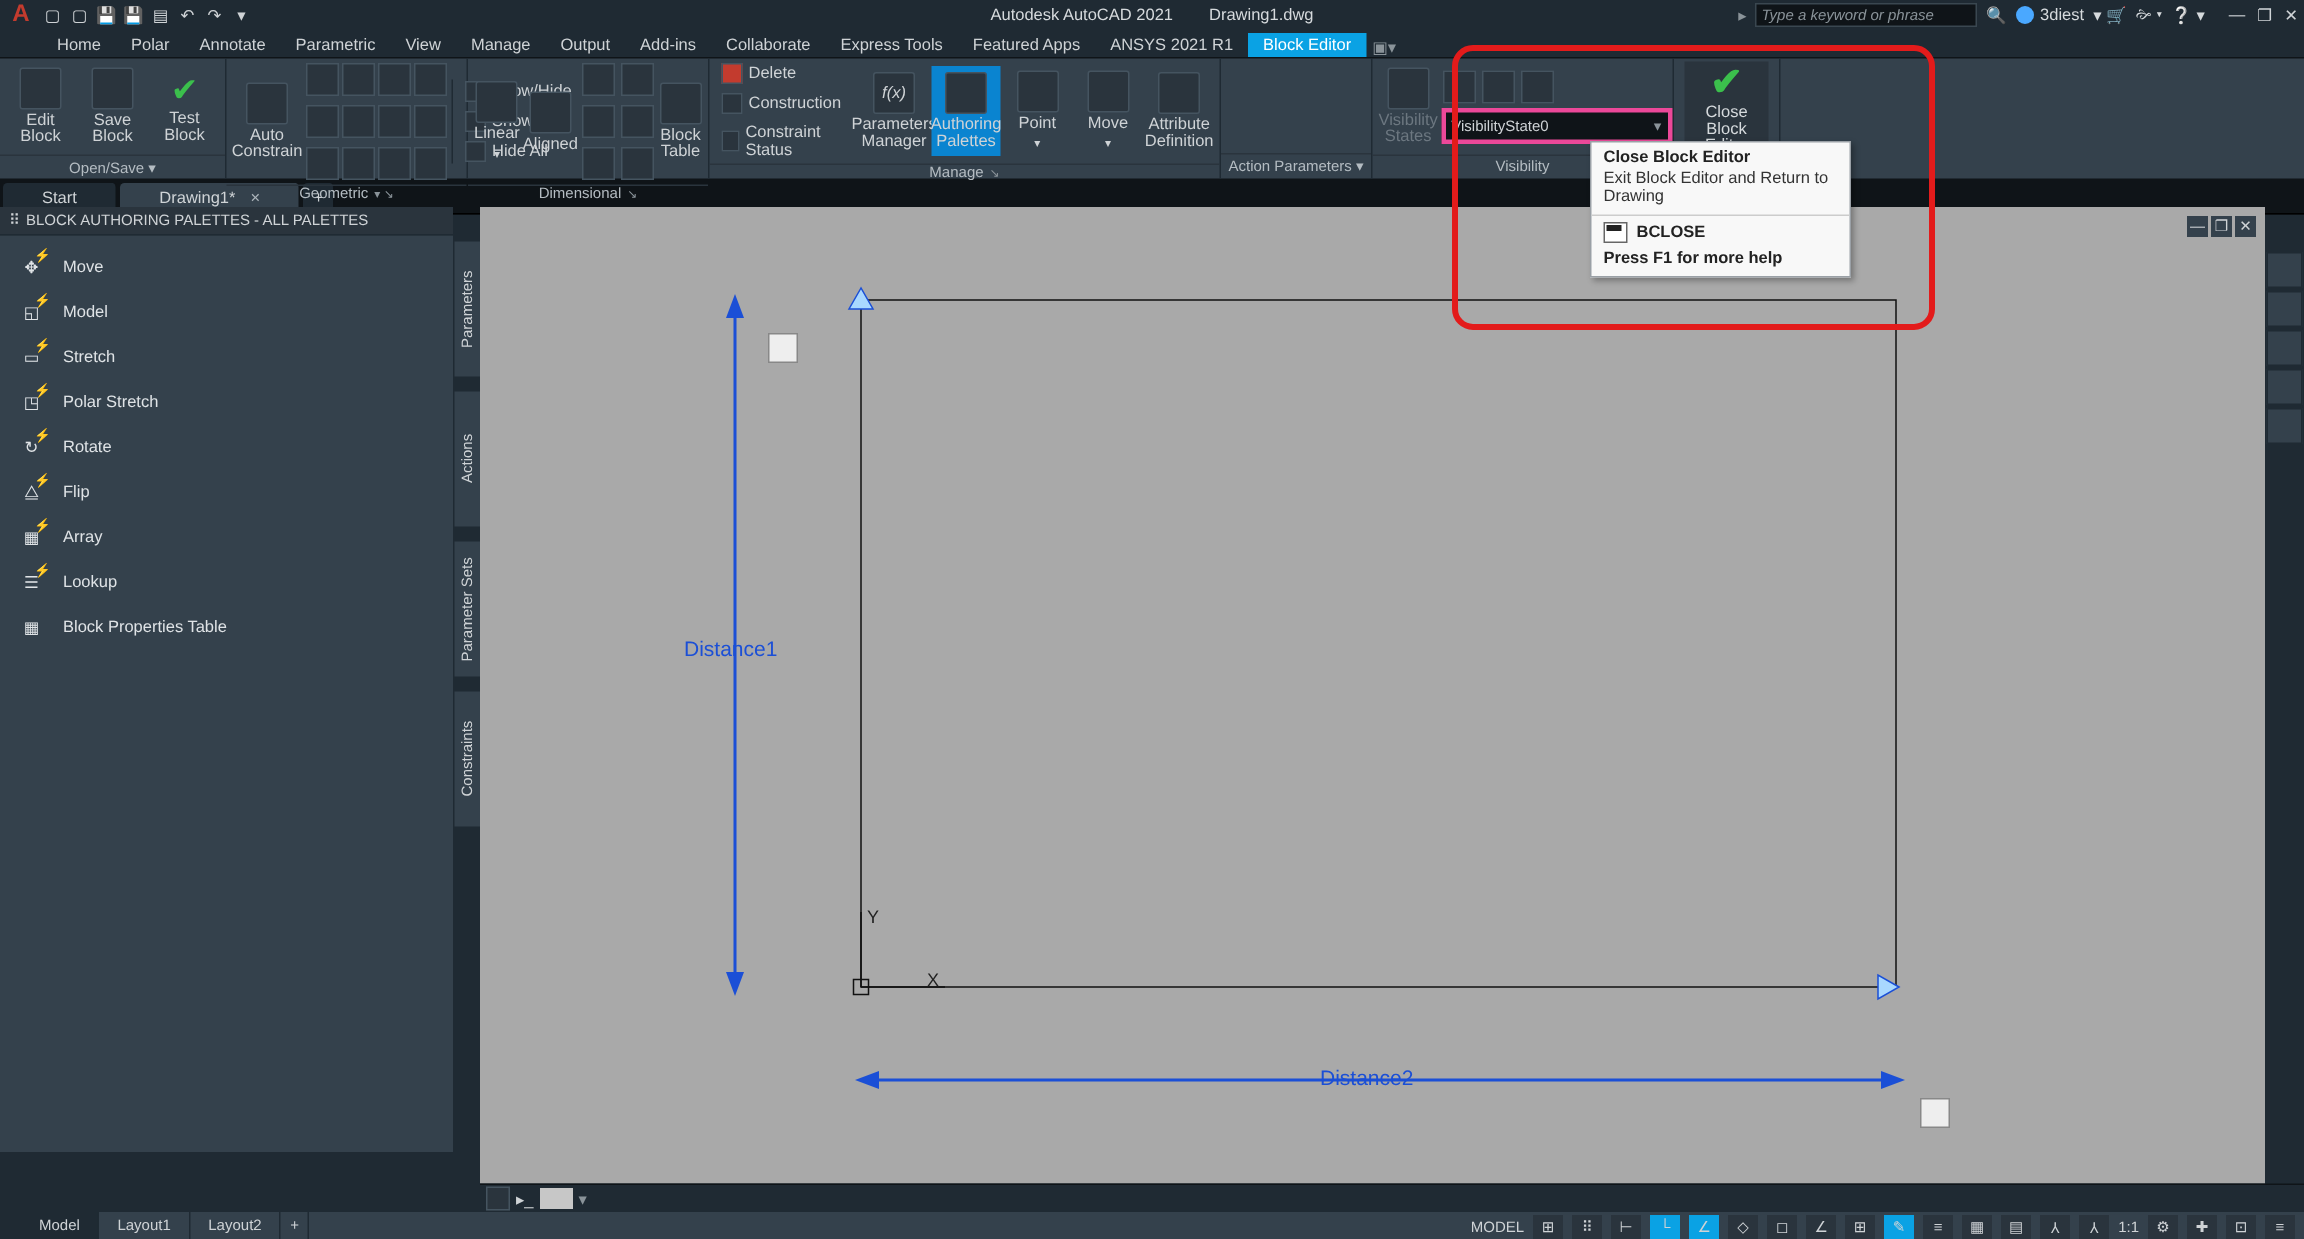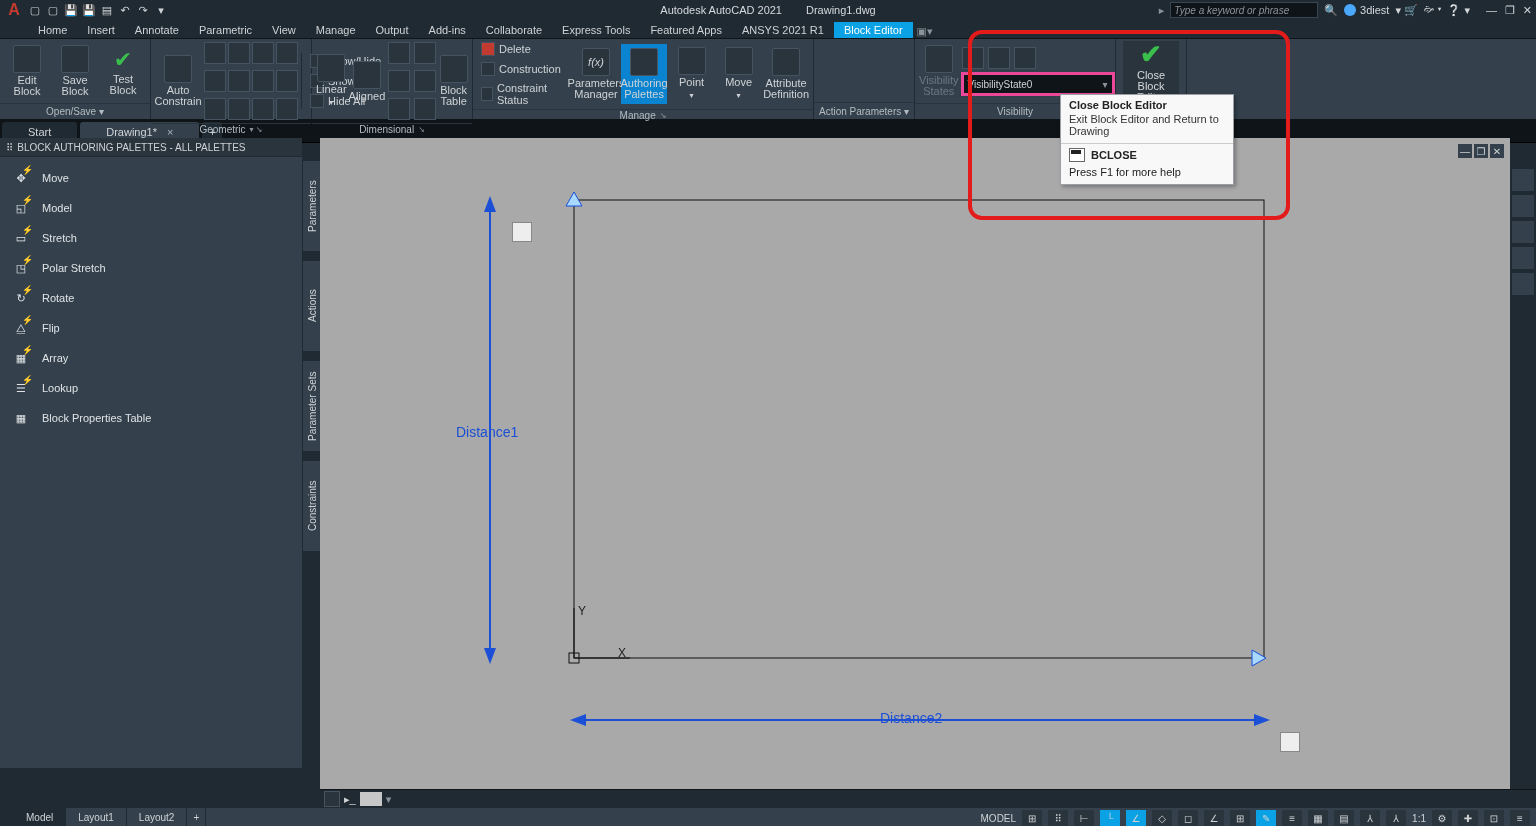--- a/index.html
+++ b/index.html
@@ -61,21 +61,21 @@
 .dist-lbl{position:absolute;color:#1b4fd6;font-size:14px}
 .axis-lbl{position:absolute;color:#222;font-size:12px}
 .canvas-icon{position:absolute;width:18px;height:18px;background:#eee;border:1px solid #888}
 
 .tooltip{position:absolute;left:1060px;top:94px;width:172px;background:#f8f8f8;border:1px solid #9aa0a6;color:#222;box-shadow:2px 2px 4px rgba(0,0,0,0.3);z-index:50}
 .tooltip .tt-title{font-weight:bold;padding:4px 8px 2px}
 .tooltip .tt-sub{padding:0 8px 6px;color:#333;border-bottom:1px solid #ccc}
 .tooltip .tt-cmd{padding:4px 8px;display:flex;align-items:center;gap:6px;font-weight:bold}
 .tooltip .tt-cmd .tt-ico{width:14px;height:12px;background:#fff;border:1px solid #666;position:relative}
 .tooltip .tt-cmd .tt-ico::before{content:"";position:absolute;left:1px;top:1px;width:10px;height:4px;background:#222}
-.tooltip .tt-help{padding:0 8px 6px;font-weight:normal}
+.tooltip .tt-help{padding:0 8px 6px;font-weight:bold}
 
 .red-box{position:absolute;left:968px;top:30px;width:314px;height:182px;border:4px solid #e31b1b;border-radius:14px;z-index:60;pointer-events:none}
 
 .navbar{position:absolute;right:0;top:138px;width:26px;bottom:36px;background:transparent}
 .nav-tool{width:22px;height:22px;background:#34414c;border:1px solid #1f2a33;margin:2px auto}
 
 .cmdline{position:absolute;left:320px;right:0;bottom:18px;height:18px;background:#1f2a33;display:flex;align-items:center;gap:4px;padding:0 4px;border-top:1px solid #0f1418}
 .cmdline .ci{width:14px;height:14px;background:#2a343d;border:1px solid #455460}
 .cmdline .cbox{flex:0 0 22px;height:14px;background:#c7c7c7}
 
@@ -121,21 +121,21 @@
     <div class="wctl">
       <span>—</span>
       <span>❐</span>
       <span>✕</span>
     </div>
   </div>
 </div>
 
 <div class="menubar">
   <div class="tab">Home</div>
-  <div class="tab">Insert</div>
+  <div class="tab">Polar</div>
   <div class="tab">Annotate</div>
   <div class="tab">Parametric</div>
   <div class="tab">View</div>
   <div class="tab">Manage</div>
   <div class="tab">Output</div>
   <div class="tab">Add-ins</div>
   <div class="tab">Collaborate</div>
   <div class="tab">Express Tools</div>
   <div class="tab">Featured Apps</div>
   <div class="tab">ANSYS 2021 R1</div>

